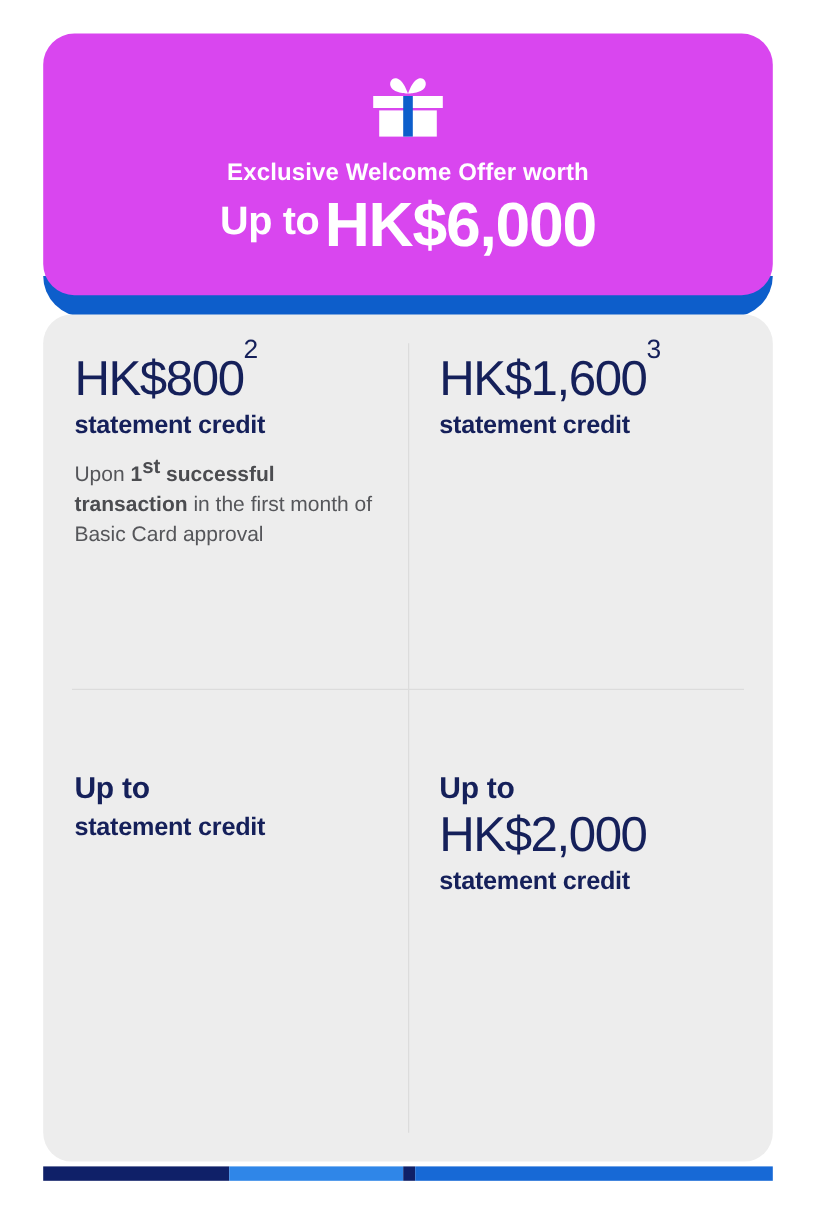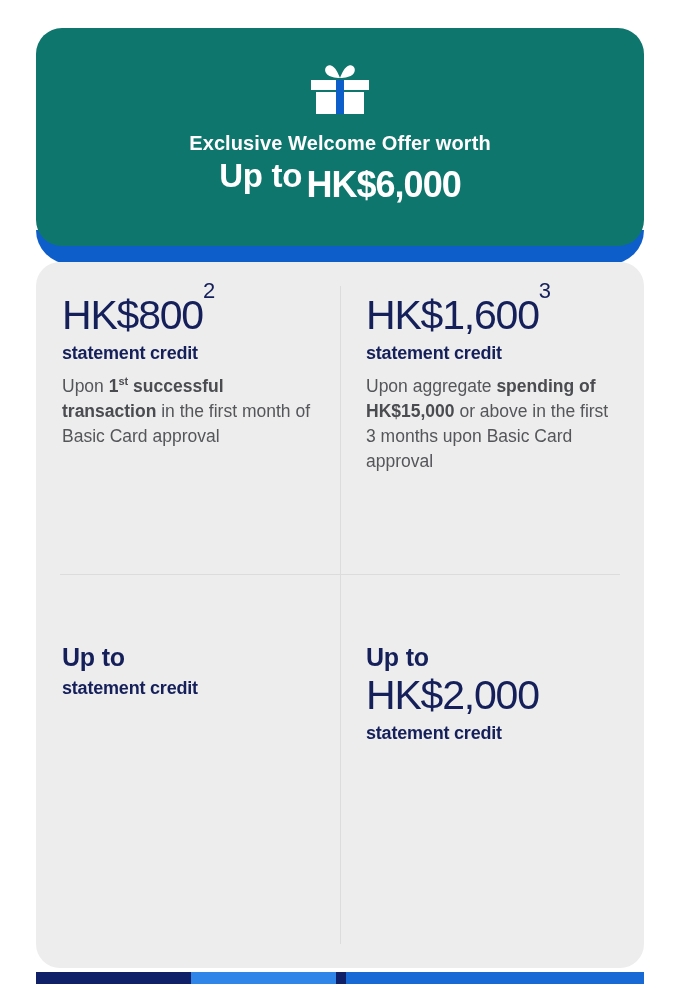--- a/index.html
+++ b/index.html
@@ -17,21 +17,21 @@
     background: #ffffff;
   }
 
   
   .banner {
     position: absolute;
     left: 36px;
     top: 28px;
     width: 608px;
     height: 218px;
-    background: #0f766e;
+    background: #d946ef;
     border-top-left-radius: 26px;
     border-top-right-radius: 26px;
     border-bottom-left-radius: 26px;
     border-bottom-right-radius: 26px;
     text-align: center;
     color: #ffffff;
   }
   .banner-clip {
     position: absolute;
     left: 36px;
@@ -56,21 +56,21 @@
     margin-top: 2px;
     white-space: nowrap;
   }
   .banner-main .upto {
     font-size: 33px;
     font-weight: bold;
     vertical-align: 10px;
     letter-spacing: -0.3px;
   }
   .banner-main .amount {
-    font-size: 36px;
+    font-size: 52px;
     font-weight: bold;
     letter-spacing: -1px;
   }
 
   
   .grey-card {
     position: absolute;
     left: 36px;
     top: 262px;
     width: 608px;
@@ -132,34 +132,34 @@
     white-space: nowrap;
   }
   .big-amount sup {
     font-size: 22px;
     top: -0.75em;
     position: relative;
     letter-spacing: 0;
   }
   .credit-label {
     color: #15205a;
-    font-size: 18px;
+    font-size: 21px;
     font-weight: bold;
     letter-spacing: -0.2px;
     margin-top: 6px;
     margin-bottom: 10px;
   }
   .desc {
     color: #55565a;
     font-size: 17.5px;
     line-height: 1.42;
     max-width: 268px;
   }
   .desc b { color: #4b4c50; font-weight: bold; }
-  .desc sup { font-size: 11px; text-align: right; }
+  .desc sup { font-size: 17px; text-align: right; }
 
   
   .bottom-bars {
     position: absolute;
     left: 36px;
     top: 972px;
     width: 608px;
     height: 12px;
     display: flex;
   }
@@ -203,21 +203,20 @@
       </div>
       <div class="credit-label">statement credit</div>
       <div class="desc">Upon <b>1<sup>st</sup> successful transaction</b> in the first month of Basic Card approval</div>
     </div>
 
     <div class="cell tr">
       <div class="big-amount">
         <span>HK$1,600</span><sup>3</sup>
       </div>
       <div class="credit-label">statement credit</div>
-      <div class="desc">Upon aggregate <b>spending of HK$15,000</b> or above in the first 3 months upon Basic Card approval</div>
     </div>
 
     <div class="cell bl">
       <div class="upto-label">Up to</div>
       <div class="credit-label">statement credit</div>
     </div>
 
     <div class="cell br">
       <div class="upto-label">Up to</div>
       <div class="big-amount">

